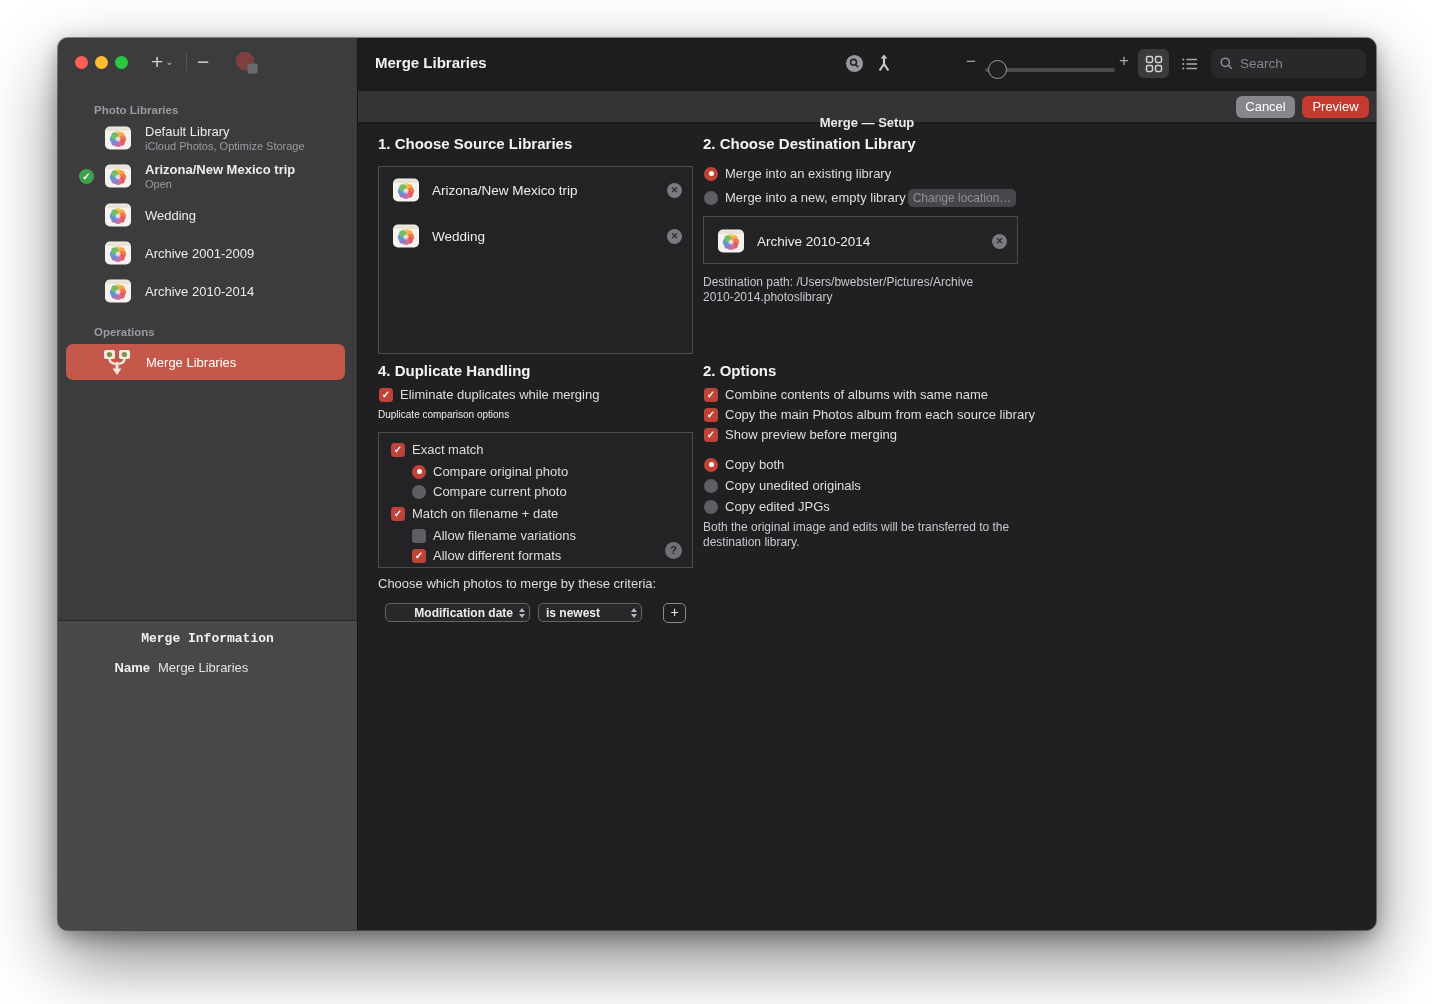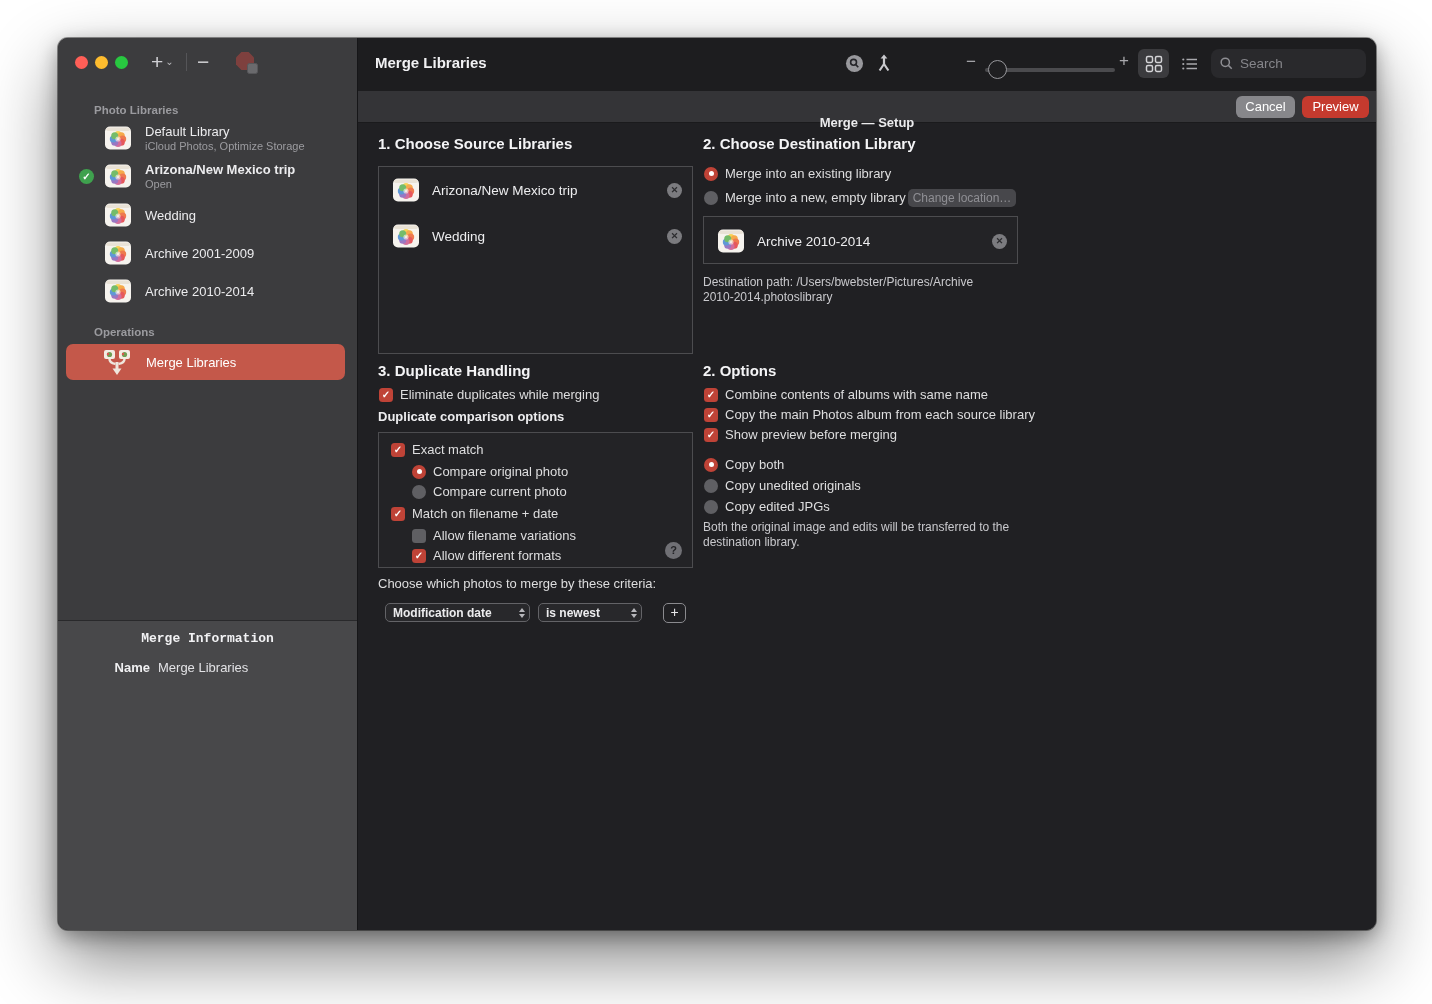--- a/index.html
+++ b/index.html
@@ -87,21 +87,21 @@
   .ctl-row { position:absolute; display:flex; align-items:center; gap:7px; }
   .ctl-label { font-size:13px; color:#dededf; white-space:nowrap; }
   .cb { width:14px; height:14px; border-radius:3.5px; flex:0 0 auto; text-align:center; }
   .cb.on { background:#bf4337; color:#fff; font-size:10px; font-weight:700; line-height:14px; }
   .cb.off { background:#5f5f63; }
   .rd { width:14px; height:14px; border-radius:50%; flex:0 0 auto; position:relative; }
   .rd.on { background:#bf4337; }
   .rd.on::after { content:""; position:absolute; left:4.5px; top:4.5px; width:5px; height:5px;
     border-radius:50%; background:#fff; }
   .rd.off { background:#5f5f63; }
-  .mini-heading { position:absolute; font-size:13px; font-weight:700; color:#ededef; }
+  .mini-heading { position:absolute; font-size:10px; font-weight:400; color:#ededef; }
   .help-btn { position:absolute; right:10px; bottom:8px; width:17px; height:17px; border-radius:50%;
     background:#707075; color:#232326; font-size:11px; font-weight:700; text-align:center; line-height:17px; }
   .caption { position:absolute; font-size:13px; color:#dededf; }
   .select { position:absolute; height:19px; background:#28282b; border:1px solid #636367;
     border-radius:5px; display:flex; align-items:center; padding:0 4px 0 7px; }
   .select .val { flex:1; font-size:12px; font-weight:700; color:#ececee; }
   .stepper { display:flex; flex-direction:column; gap:2px; align-items:center; margin-left:6px; }
   .stepper i { width:0; height:0; border-left:3.5px solid transparent; border-right:3.5px solid transparent; }
   .stepper .up { border-bottom:4px solid #b8b8bc; }
   .stepper .dn { border-top:4px solid #b8b8bc; }
@@ -314,21 +314,21 @@
       </div>
       <div class="lib-row">
         <svg class="lib-icon">
             <use href="#sym-photos"></use>
           </svg>
         <span class="name">Wedding</span>
         <span class="x-btn"><span>✕</span></span>
       </div>
     </div>
 
-    <div class="sec-heading" style="left:20px; top:324px;">3. Duplicate Handling</div>
+    <div class="sec-heading" style="left:20px; top:324px;">4. Duplicate Handling</div>
 
     <div class="ctl-row" style="left:21px; top:349px;">
       <span class="cb on"><span>✓</span></span>
       <span class="ctl-label">Eliminate duplicates while merging</span>
     </div>
 
     <div class="mini-heading" style="left:20px; top:371px;">Duplicate comparison options</div>
 
     <div class="panel" style="left:20px; top:394px; height:136px;">
       <div class="ctl-row" style="left:12px; top:9px;">
@@ -353,21 +353,21 @@
       </div>
       <div class="ctl-row" style="left:33px; top:115px;">
         <span class="cb on"><span>✓</span></span>
         <span class="ctl-label">Allow different formats</span>
       </div>
       <span class="help-btn"><span>?</span></span>
     </div>
 
     <div class="caption" style="left:20px; top:538px;">Choose which photos to merge by these criteria:</div>
 
-    <div class="select" style="left:27px; top:565px; width:145px;">
+    <div class="select" style="left:27px; top:565px; width:145px;text-align:right;">
       <span class="val">Modification date</span>
       <span class="stepper">
           <i class="up"></i>
           <i class="dn"></i>
         </span>
     </div>
     <div class="select" style="left:180px; top:565px; width:104px;">
       <span class="val">is newest</span>
       <span class="stepper">
           <i class="up"></i>

